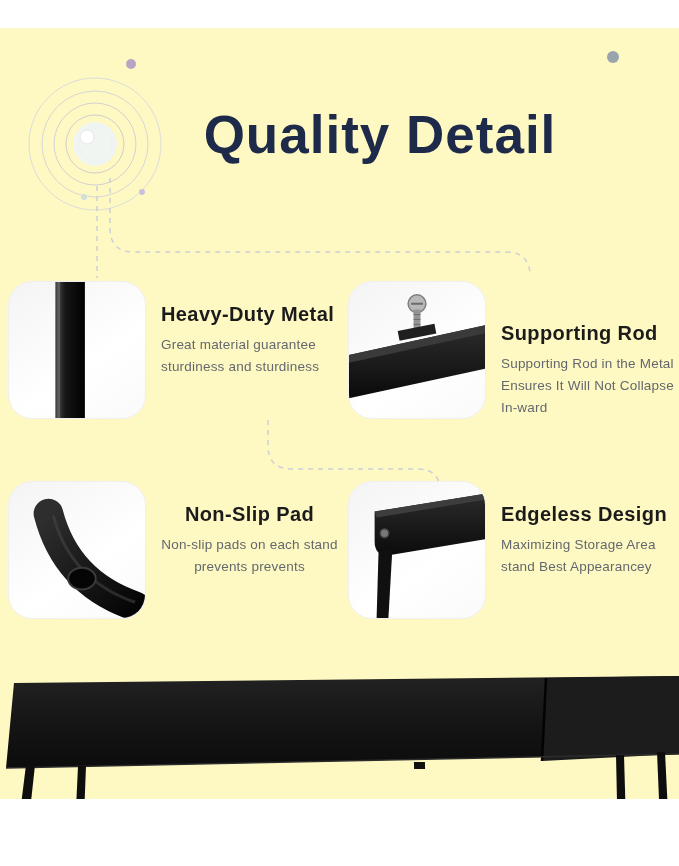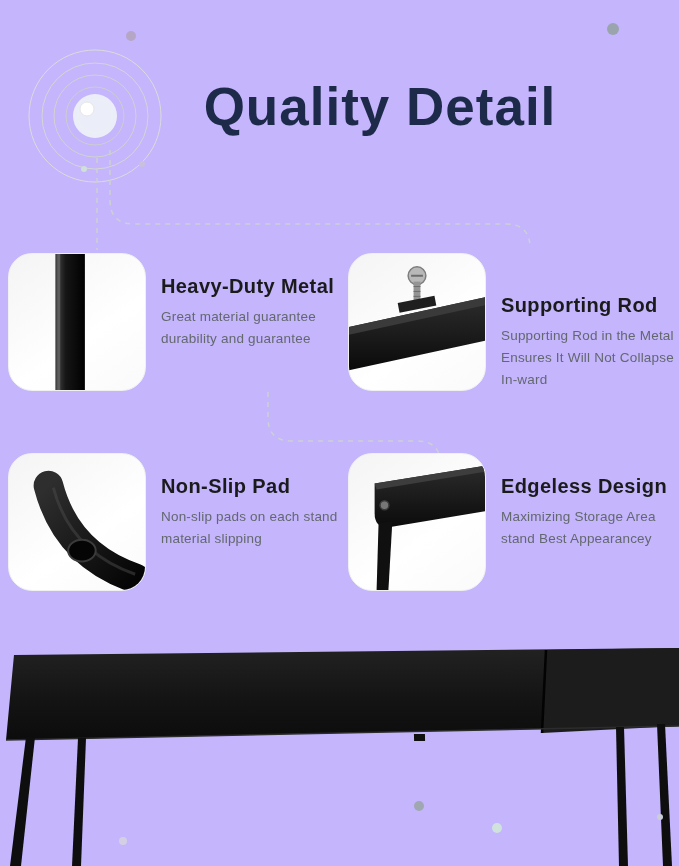--- a/index.html
+++ b/index.html
@@ -1,29 +1,29 @@
 <!DOCTYPE html>
 <html><head>
 <meta charset="utf-8">
 <style>
   html,body{margin:0;padding:0;background:#ffffff;}
   .canvas{
-    position:relative;width:679px;height:866px;background:#c4b5fd;
-    overflow:hidden;font-family:"Liberation Sans", sans-serif;
+    position:relative;width:679px;height:771px;background:#fef9c3;
+    overflow:hidden;font-family:"Liberation Sans", sans-serif;margin-top:28px;
   }
   .decor-svg{position:absolute;left:0;top:0;pointer-events:none;}
   .page-title{
     position:absolute;top:80px;left:110px;width:540px;margin:0;
     text-align:center;font-size:53px;font-weight:bold;color:#1e2a49;
     letter-spacing:1px;line-height:1;
   }
   .card{position:absolute;display:flex;width:330px;}
   .card-1{left:8px;top:253px;}
   .card-2{left:348px;top:253px;align-items:flex-end;}
-  .card-3{left:8px;top:453px;}
+  .card-3{left:8px;top:453px;text-align:center;}
   .card-4{left:348px;top:453px;}
   .card-img{
     width:138px;height:138px;flex:0 0 138px;border-radius:24px;overflow:hidden;
     background:linear-gradient(145deg,#f4f4f5 0%,#ffffff 60%,#fafafa 100%);
     border:1px solid #f0f0f0;box-sizing:border-box;
   }
   .card-img svg{display:block;width:100%;height:100%;}
   .card-text{padding:22px 0 0 15px;width:182px;}
   .card-title{
     margin:0 0 8px 0;font-size:20px;font-weight:bold;color:#1b1b1b;
@@ -75,21 +75,21 @@
             <stop offset="0.35" stop-color="#161616"></stop>
             <stop offset="1" stop-color="#000000"></stop>
           </linearGradient>
         </defs>
         <rect x="47" y="0" width="30" height="138" fill="url(#g1)"></rect>
         <rect x="49" y="0" width="3" height="138" fill="#7a7a7a" opacity="0.55"></rect>
       </svg>
     </div>
     <div class="card-text">
       <h3 class="card-title">Heavy-Duty Metal</h3>
-      <p class="card-desc">Great material guarantee durability and guarantee</p>
+      <p class="card-desc">Great material guarantee sturdiness and sturdiness</p>
     </div>
   </section>
 
   <section class="card card-2">
     <div class="card-img">
       <svg viewBox="0 0 138 138">
         <defs>
           <linearGradient id="g2" x1="0" y1="0" x2="0" y2="1">
             <stop offset="0" stop-color="#2d2d2d"></stop>
             <stop offset="1" stop-color="#0a0a0a"></stop>
@@ -121,21 +121,21 @@
             <stop offset="1" stop-color="#050505"></stop>
           </linearGradient>
         </defs>
         <path d="M 128,126 Q 58,102 40,32" fill="none" stroke="url(#g3)" stroke-width="30" stroke-linecap="round"></path>
         <path d="M 128,122 Q 62,99 45,34" fill="none" stroke="#4a4a4a" stroke-width="3" opacity="0.5"></path>
         <ellipse cx="74" cy="98" rx="14" ry="11" fill="#050505" stroke="#3b3b3b" stroke-width="2"></ellipse>
       </svg>
     </div>
     <div class="card-text">
       <h3 class="card-title">Non-Slip Pad</h3>
-      <p class="card-desc">Non-slip pads on each stand material slipping</p>
+      <p class="card-desc">Non-slip pads on each stand prevents prevents</p>
     </div>
   </section>
 
   <section class="card card-4">
     <div class="card-img">
       <svg viewBox="0 0 138 138">
         <defs>
           <linearGradient id="g4" x1="0" y1="0" x2="0" y2="1">
             <stop offset="0" stop-color="#2b2b2b"></stop>
             <stop offset="1" stop-color="#0b0b0b"></stop>

